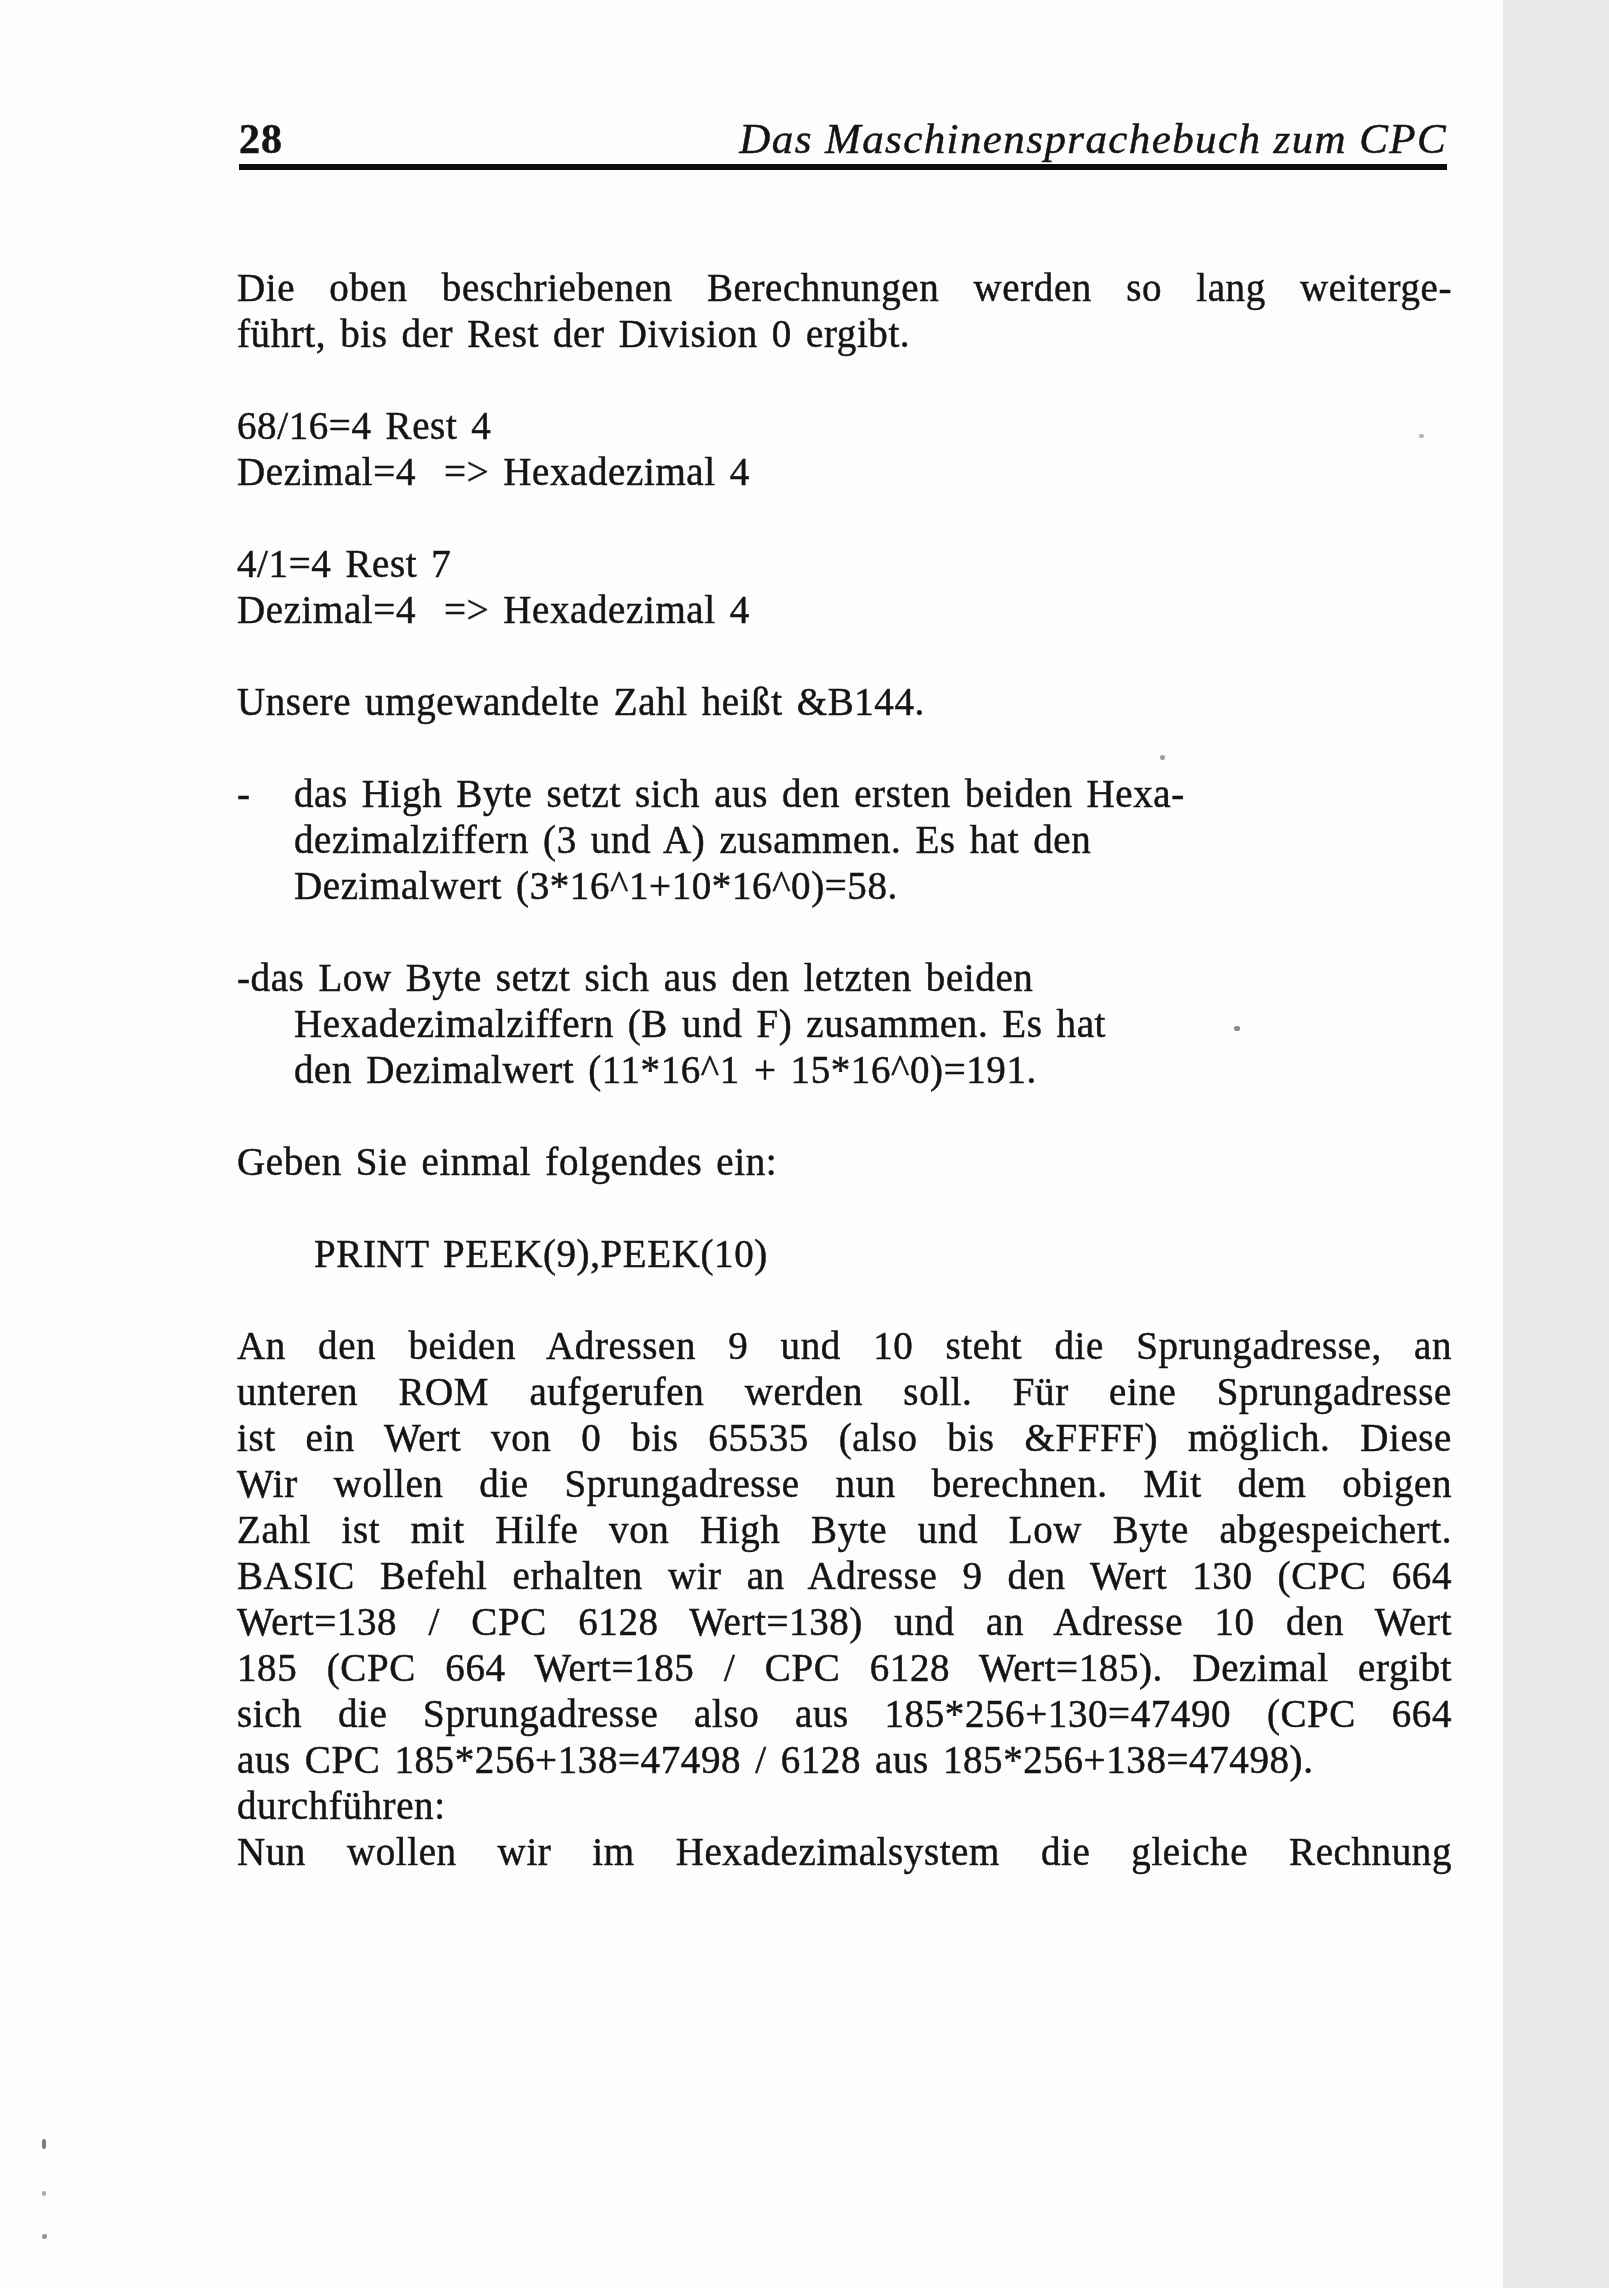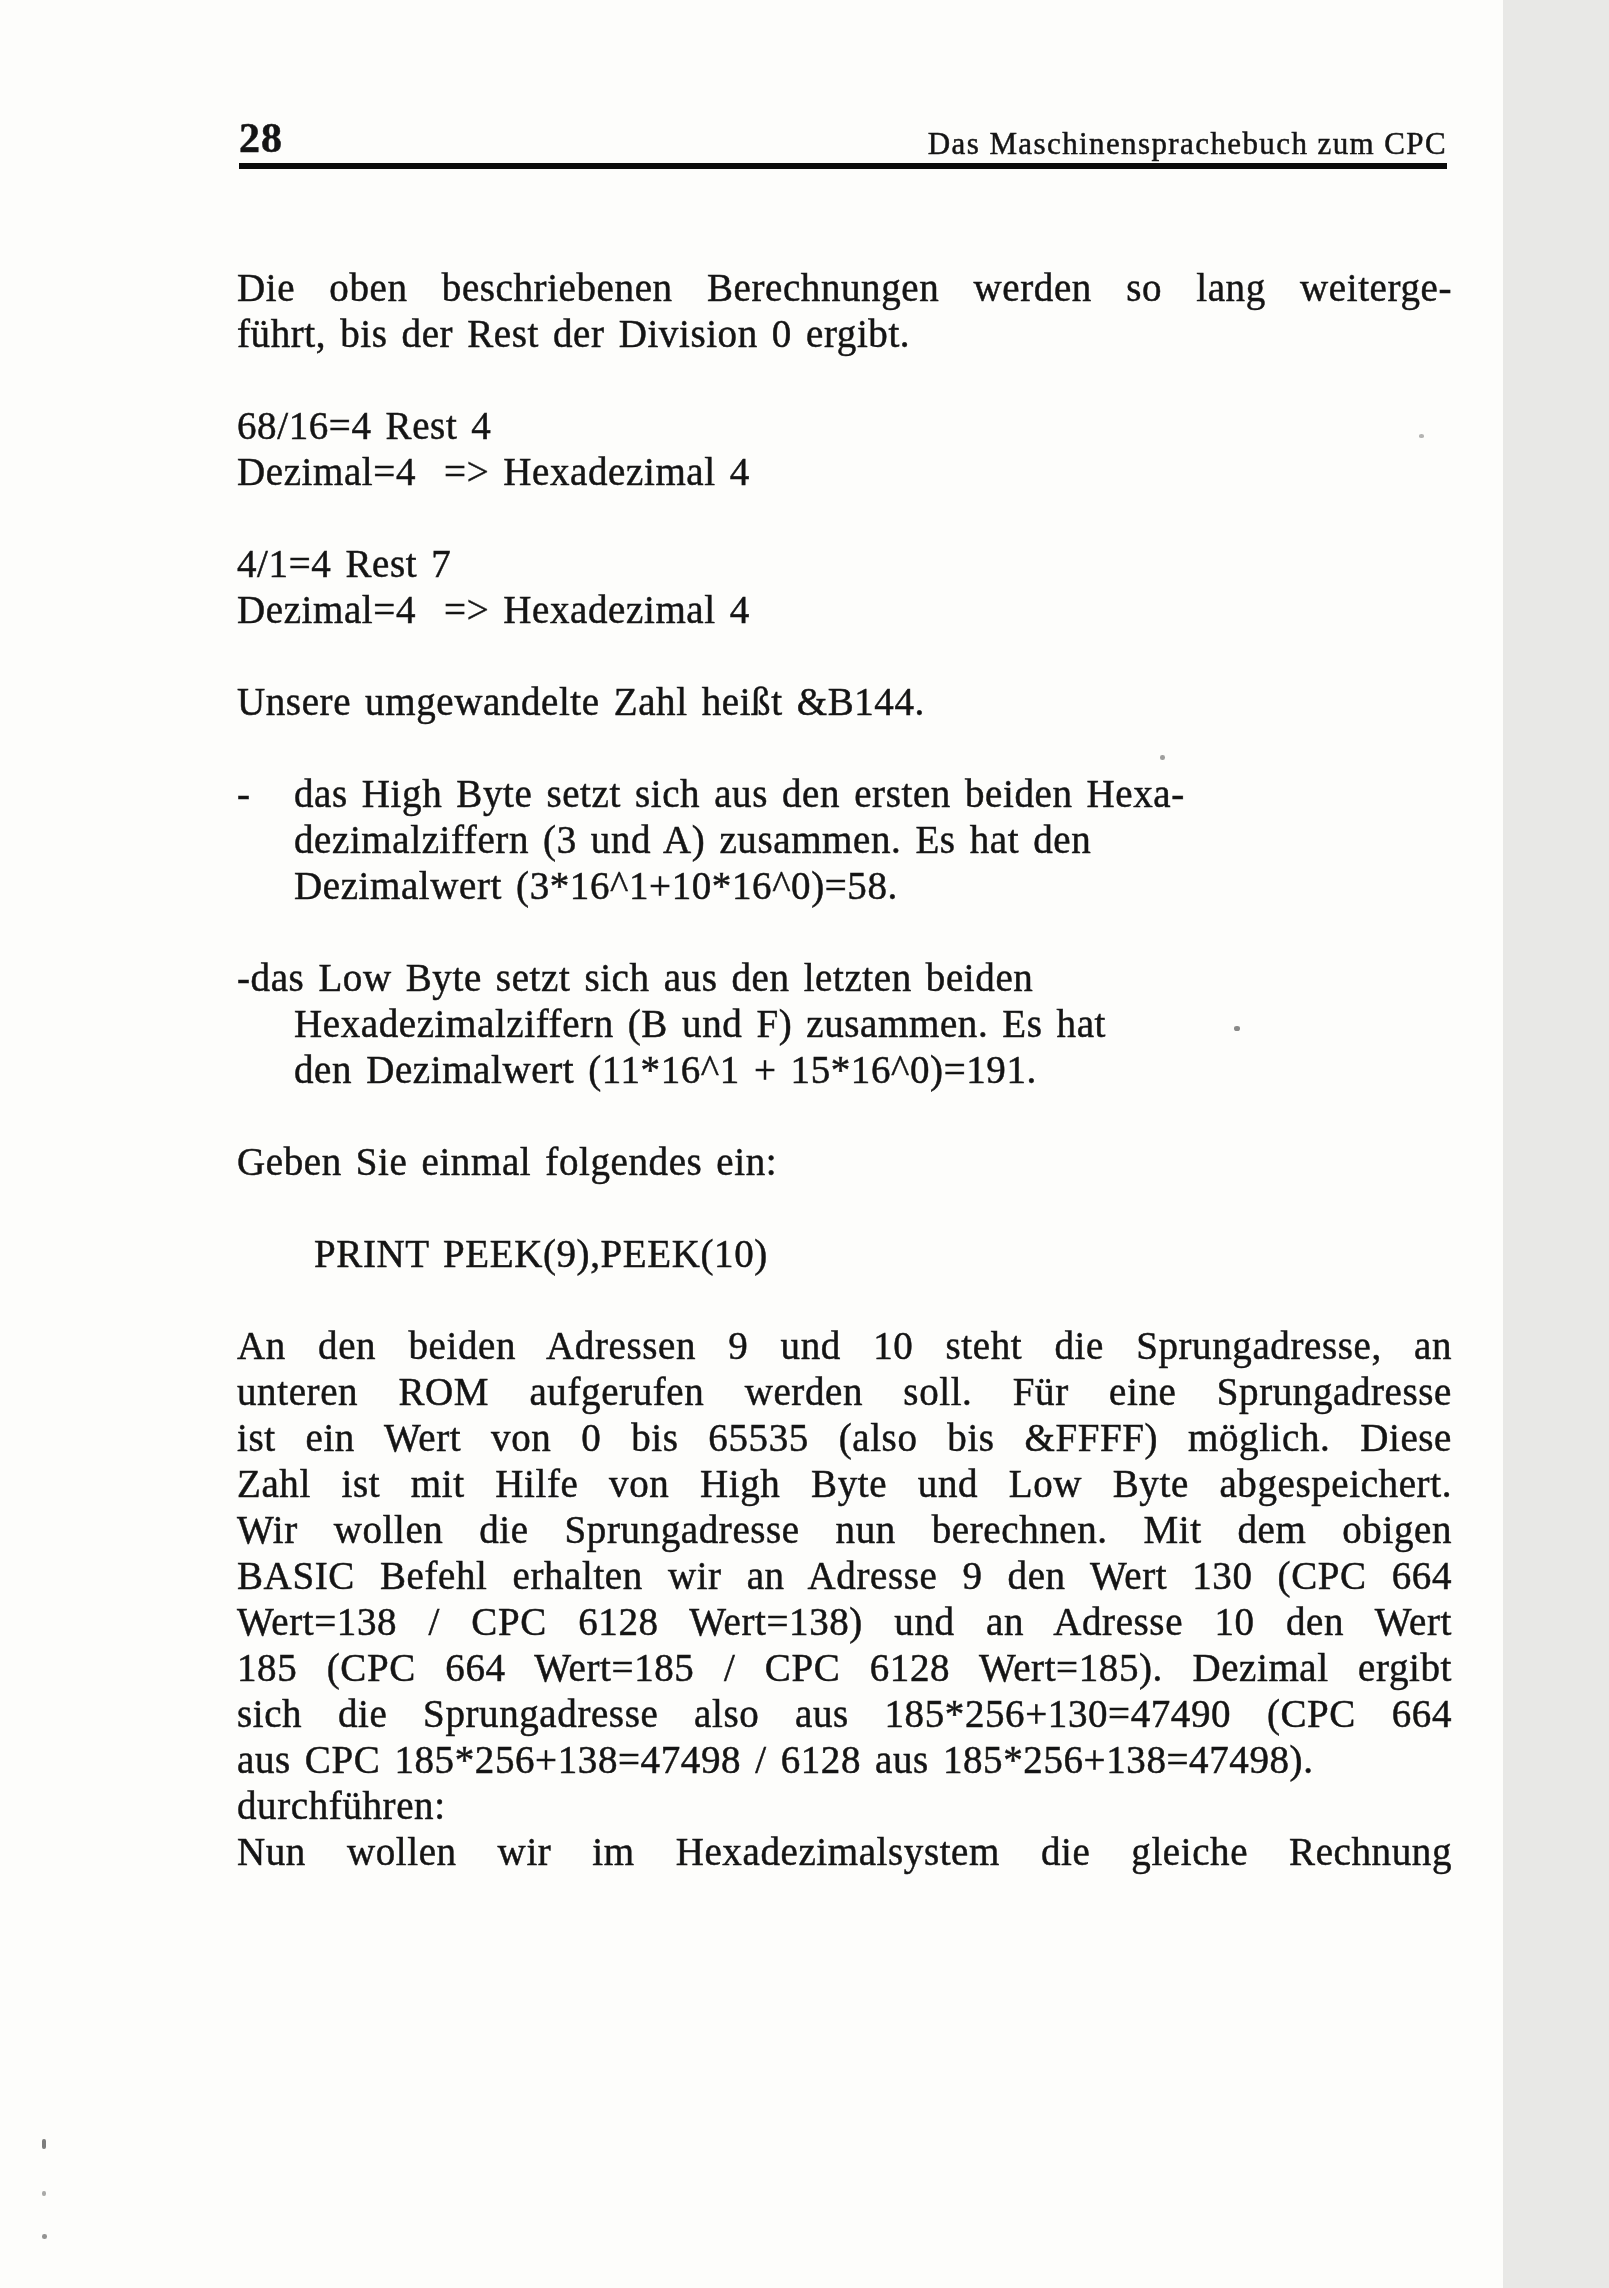--- a/index.html
+++ b/index.html
@@ -28,21 +28,22 @@
     border-bottom: 6.5px solid #0b0b0b;
     padding-bottom: 3.7px;
   }
   .page-number {
     font-size: 42px;
     font-weight: bold;
     line-height: 1;
     letter-spacing: 0.9px;
   }
   .head-title {
-    font-size: 31px;
+    font-size: 43px;
+    font-style: italic;
     line-height: 1;
     letter-spacing: 1.4px;
     margin-left: 32px;
   }
 
   
   .body-text {
     position: absolute;
     left: 237px;
     top: 265px;
@@ -132,22 +133,22 @@
     </div>
 
     <div class="block">
       <div class="line ind-code">PRINT PEEK(9),PEEK(10)</div>
     </div>
 
     <div class="block">
       <div class="line j">An den beiden Adressen 9 und 10 steht die Sprungadresse, an</div>
       <div class="line j">unteren ROM  aufgerufen werden soll. Für eine Sprungadresse</div>
       <div class="line j">ist ein Wert von 0 bis 65535 (also bis &amp;FFFF) möglich. Diese</div>
+      <div class="line j">Wir wollen die Sprungadresse nun berechnen. Mit dem obigen</div>
       <div class="line j">Zahl ist mit Hilfe von High Byte und Low Byte abgespeichert.</div>
-      <div class="line j">Wir wollen die Sprungadresse nun berechnen. Mit dem obigen</div>
       <div class="line j">BASIC Befehl erhalten wir an Adresse 9 den Wert 130 (CPC 664</div>
       <div class="line j">Wert=138 / CPC 6128 Wert=138) und an Adresse 10 den Wert</div>
       <div class="line j">185 (CPC 664 Wert=185 / CPC 6128 Wert=185). Dezimal ergibt</div>
       <div class="line j">sich die Sprungadresse also aus 185*256+130=47490 (CPC 664</div>
       <div class="line">aus CPC 185*256+138=47498 / 6128 aus 185*256+138=47498).</div>
       <div class="line">durchführen:</div>
       <div class="line j">Nun wollen wir im Hexadezimalsystem die gleiche Rechnung</div>
     </div>
 
   </div>

